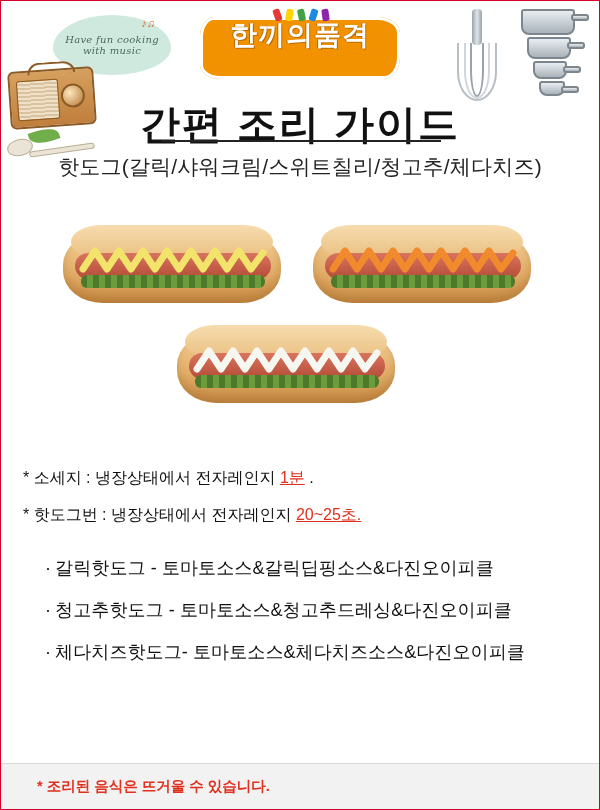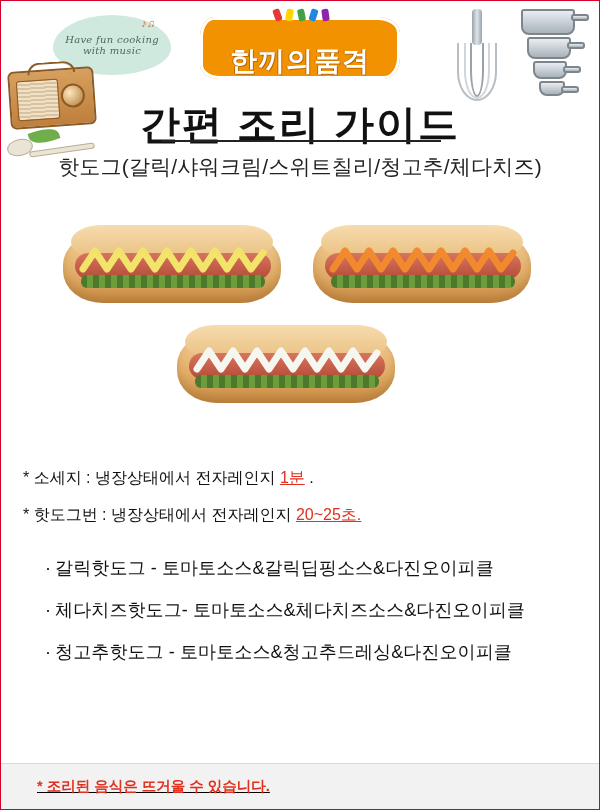--- a/index.html
+++ b/index.html
@@ -161,21 +161,21 @@
   }
 
   
   .logo {
     position: absolute;
     left: 50%; top: 16px;
     transform: translateX(-50%);
     width: 200px; height: 62px;
     background: #f39200;
     border-radius: 14px 22px 16px 20px / 20px 16px 22px 14px;
-    display: flex; align-items: flex-end; justify-content: center;
+    display: flex; align-items: flex-start; justify-content: center;
     box-shadow: 0 0 0 3px #ffffff inset;
   }
   .logo-text {
     color: #ffffff;
     font-size: 27px;
     font-weight: bold;
     letter-spacing: 1px;
     text-shadow: 1px 1px 0 #b96b00, -1px 0 0 #b96b00;
   }
   .logo .confetti {
@@ -286,21 +286,20 @@
   
   .footer {
     position: absolute;
     left: 0; bottom: 0;
     width: 100%;
     height: 46px;
     background: #f2f2f2;
     border-top: 1px solid #d9d9d9;
     display: flex; align-items: center;
     padding-left: 36px;
-    text-decoration: underline;
   }
   .footer-text {
     color: #e0301e;
     font-size: 14.5px;
     font-weight: bold;
   }
 </style>
 </head>
 <body>
 
@@ -410,24 +409,24 @@
     <div class="note-line">
       <span>* 핫도그번 : 냉장상태에서 전자레인지 </span><span class="hl">20~25초.</span><span></span>
     </div>
   </div>
 
   <div class="menu-list">
     <div class="menu-item">
       <span class="bullet">·</span><span>갈릭핫도그 - 토마토소스&amp;갈릭딥핑소스&amp;다진오이피클</span>
     </div>
     <div class="menu-item">
+      <span class="bullet">·</span><span>청고추핫도그 - 토마토소스&amp;청고추드레싱&amp;다진오이피클</span>
+    </div>
+    <div class="menu-item">
       <span class="bullet">·</span><span>체다치즈핫도그- 토마토소스&amp;체다치즈소스&amp;다진오이피클</span>
-    </div>
-    <div class="menu-item">
-      <span class="bullet">·</span><span>청고추핫도그 - 토마토소스&amp;청고추드레싱&amp;다진오이피클</span>
     </div>
   </div>
 
   <div class="footer">
     <span class="footer-text">* 조리된 음식은 뜨거울 수 있습니다.</span>
   </div>
 
 </div>
 
 </body></html>

